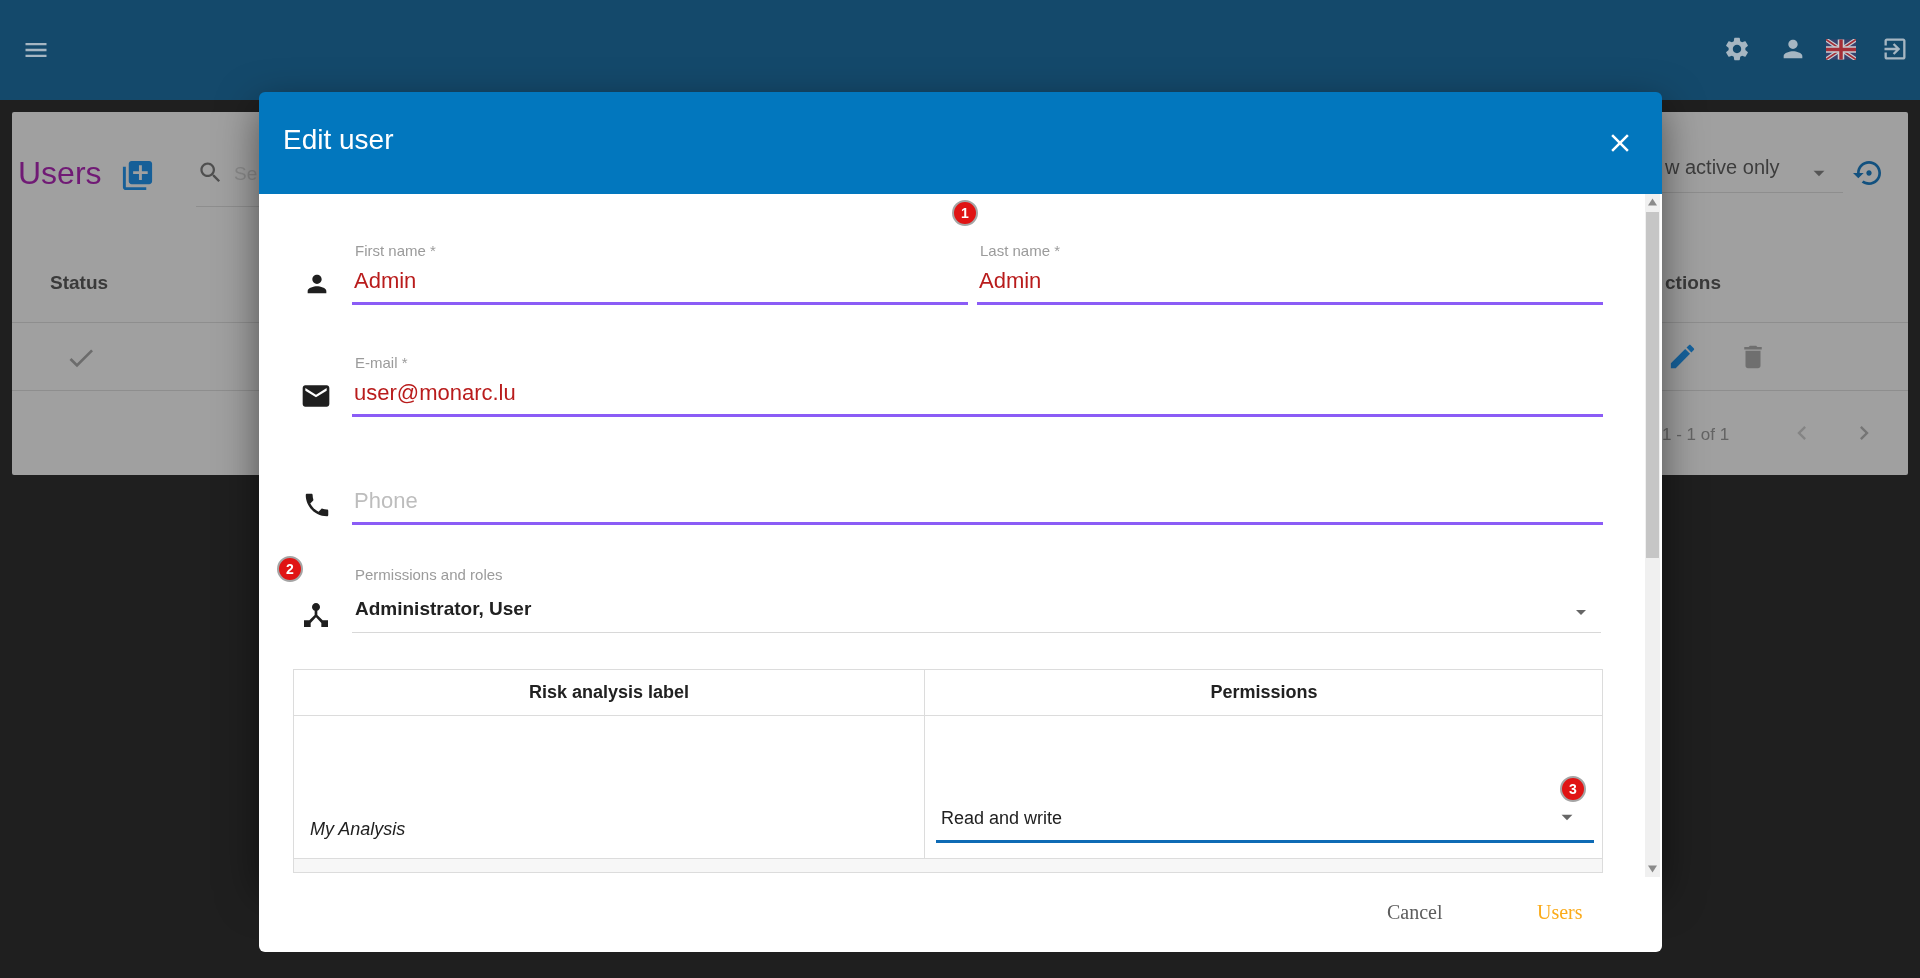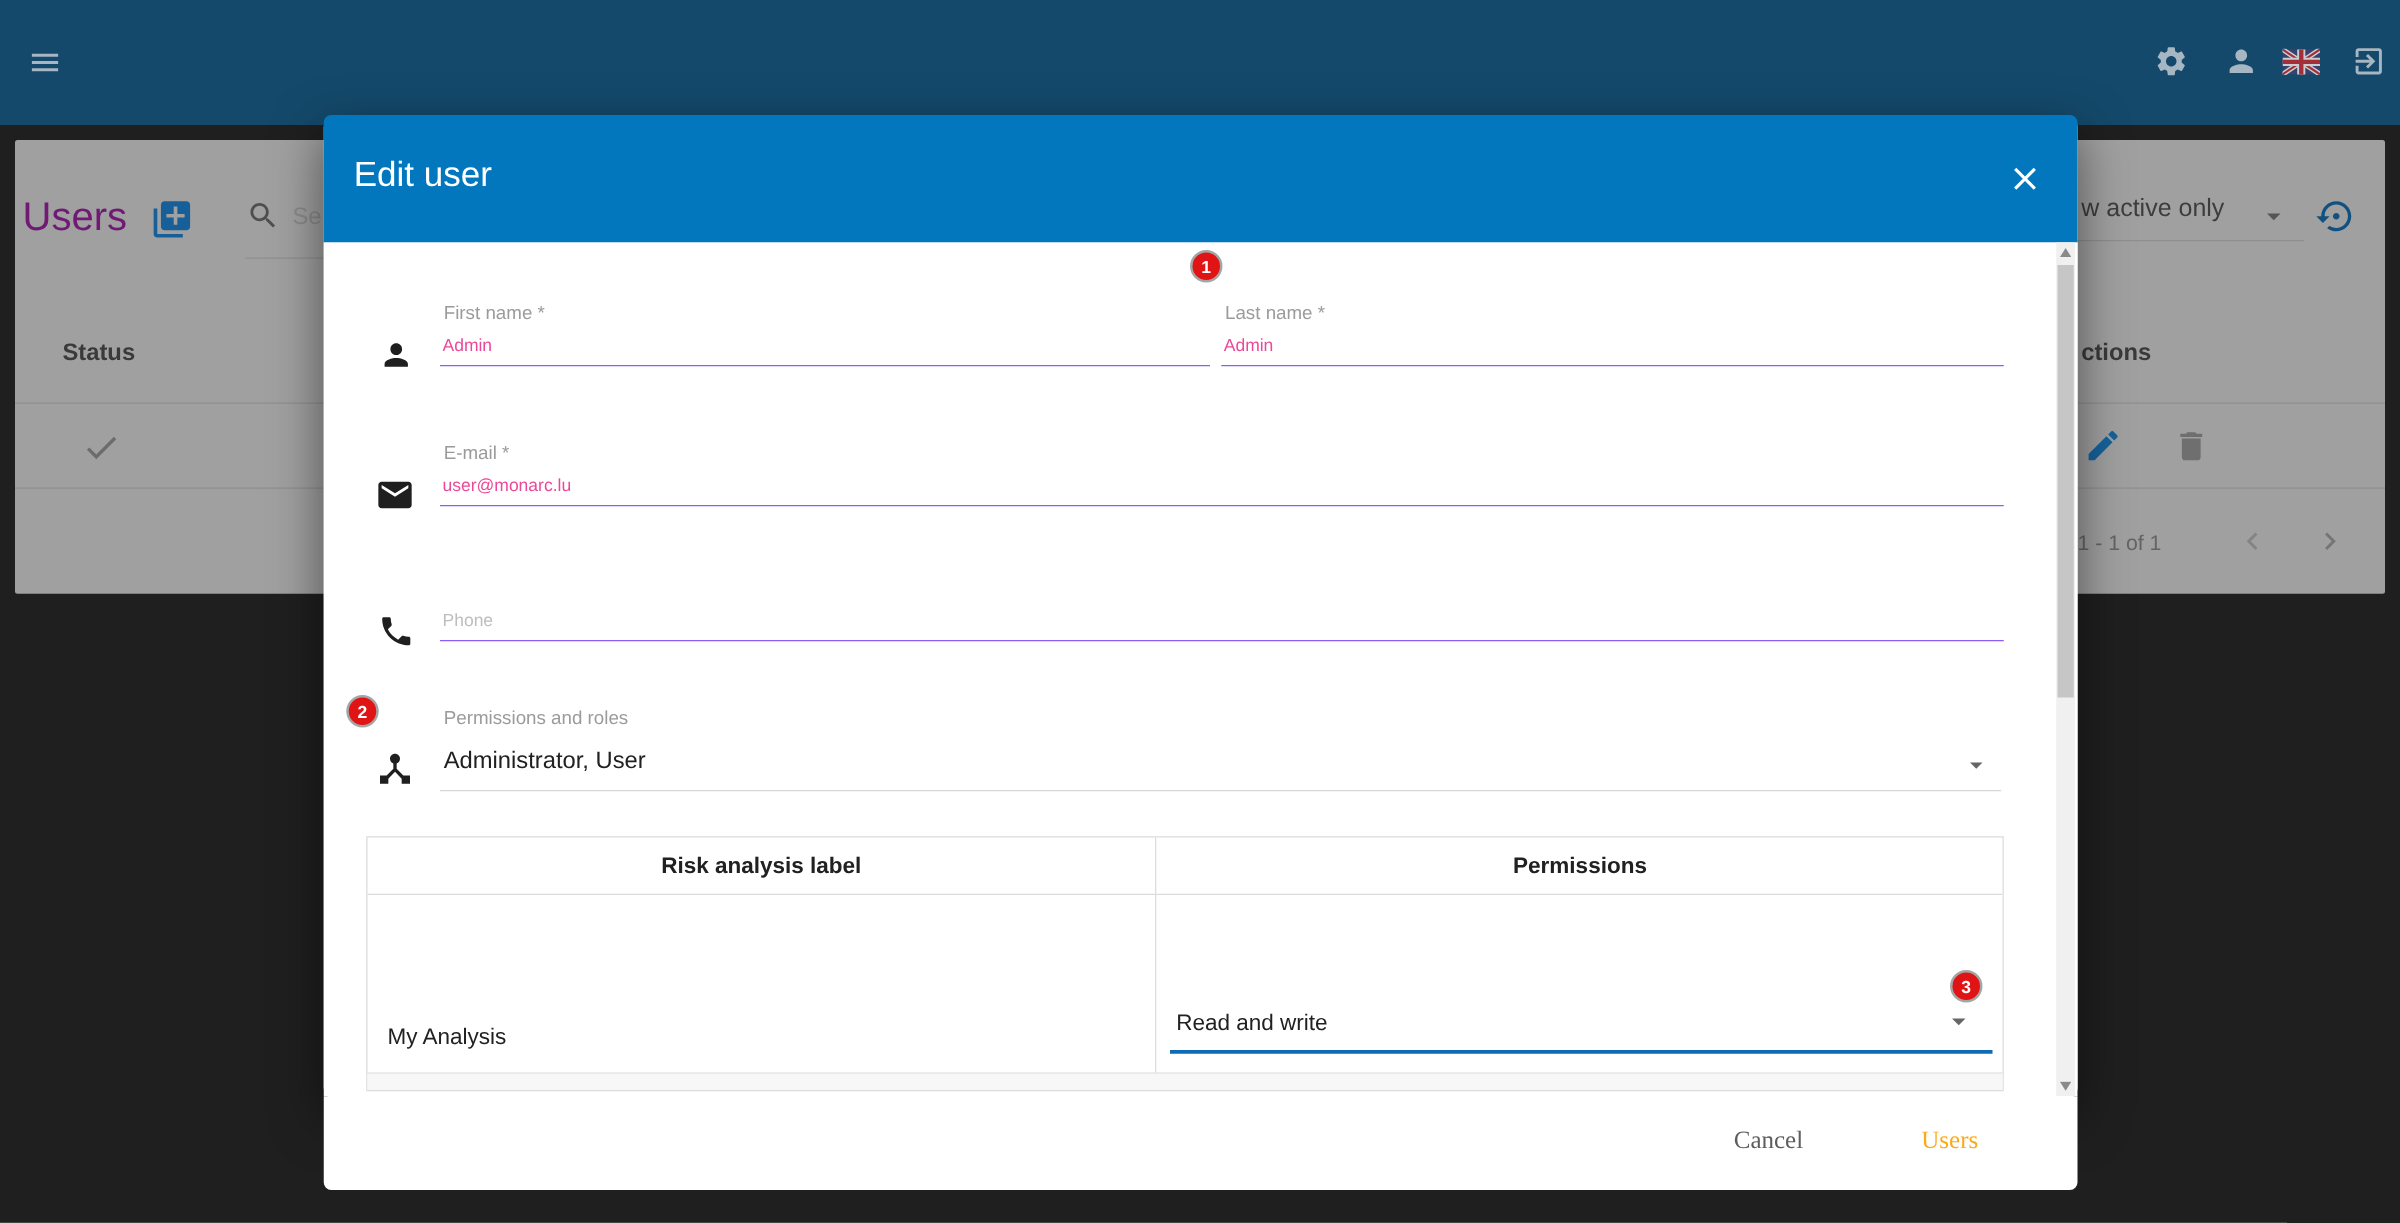--- a/index.html
+++ b/index.html
@@ -14,21 +14,21 @@
   .card .divider{left:0;width:1896px;height:1px;background:#8e8e8e;}
   .dim-title{font-size:32px;color:#701a75;}
   .dim-bold{font-size:19px;font-weight:bold;color:#3a3a3a;}
   .dim-text{color:#4a4a4a;}
   
   .modal{left:259px;top:92px;width:1403px;height:788px;background:#ffffff;border-radius:10px;box-shadow:0 14px 40px rgba(0,0,0,0.5);}
   .modal-header{left:0;top:0;width:1403px;height:102px;background:#0277be;border-radius:6px 6px 0 0;}
   .modal-title{left:24px;top:32px;font-size:28px;color:#ffffff;}
   .modal-content{left:0;top:102px;width:1403px;height:683px;background:#ffffff;overflow:hidden;}
   .field-label{font-size:15px;color:#9b9b9b;}
-  .field-input{border:none;outline:none;border-bottom:1px solid #8b5cf6;background:transparent;font-family:"Liberation Sans",sans-serif;font-size:14px;color:#ec4899;padding:0 0 8px 2px;}
+  .field-input{border:none;outline:none;border-bottom:3px solid #8b5cf6;background:transparent;font-family:"Liberation Sans",sans-serif;font-size:22px;color:#b91c1c;padding:0 0 8px 2px;}
   .field-input::placeholder{color:#bdbdbd;}
   .badge{width:22px;height:22px;border-radius:50%;background:#e01414;border:2px solid #a5a5a5;color:#fff;font-size:14px;font-weight:bold;text-align:center;line-height:22px;z-index:5;}
   .atable{border:1px solid #dcdcdc;}
   .atable .hcell{font-size:18px;font-weight:bold;color:#212121;text-align:center;line-height:45px;}
   .cell-text{font-size:18px;color:#212121;}
   .footer-btn{background:none;border:none;font-family:Liberation Serif, serif;font-size:20px;cursor:pointer;padding:8px 16px;border-radius:3px;}
   
   .sb-track{background:#f0f0f0;}
   .sb-thumb{background:#c6c6c6;}
 </style>
@@ -198,35 +198,35 @@
 
       <div class="abs badge" style="left:18px;top:362px;">2</div>
 
       <span class="abs" style="left:41px;top:405px;">
         <svg width="32" height="32" viewBox="0 0 24 24" fill="#1f1f1f">
             <path d="M17 16l-4-4V8.82C14.16 8.4 15 7.3 15 6c0-1.66-1.34-3-3-3S9 4.34 9 6c0 1.3.84 2.4 2 2.82V12l-4 4H3v5h5v-3.05l4-4.2 4 4.2V21h5v-5h-4z"></path>
           </svg>
       </span>
       <label class="abs field-label" style="left:96px;top:372px;">Permissions and roles</label>
       <div class="abs" style="left:93px;top:398px;width:1249px;height:40px;border-bottom:1px solid #d8d8d8;">
-        <span class="abs" style="left:3px;top:6px;font-size:19px;color:#212121;">Administrator, User</span>
+        <span class="abs" style="left:3px;top:6px;font-size:19px;color:#212121;font-weight:bold;">Administrator, User</span>
         <span class="abs" style="right:8px;top:8px;">
           <svg width="24" height="24" viewBox="0 0 24 24" fill="#666666">
               <path d="M7 10l5 5 5-5z"></path>
             </svg>
         </span>
       </div>
 
       <div class="abs atable" style="left:34px;top:475px;width:1308px;height:202px;">
         <div class="abs hcell" style="left:0;top:0;width:630px;height:45px;">Risk analysis label</div>
         <div class="abs hcell" style="left:630px;top:0;width:678px;height:45px;border-left:1px solid #dcdcdc;">Permissions</div>
         <div class="abs" style="left:0;top:45px;width:1308px;height:1px;background:#dcdcdc;"></div>
 
         <div class="abs" style="left:0;top:46px;width:1308px;height:142px;">
-          <span class="abs cell-text" style="left:16px;top:103px;">My Analysis</span>
+          <span class="abs cell-text" style="left:16px;top:103px;font-style:italic;">My Analysis</span>
           <div class="abs" style="left:630px;top:0;width:1px;height:142px;background:#dcdcdc;"></div>
           <div class="abs badge" style="left:1266px;top:60px;">3</div>
           <div class="abs" style="left:642px;top:85px;width:658px;height:45px;">
             <span class="abs cell-text" style="left:5px;top:7px;">Read and write</span>
             <span class="abs" style="right:14px;top:3px;">
               <svg width="26" height="26" viewBox="0 0 24 24" fill="#666666">
                   <path d="M7 10l5 5 5-5z"></path>
                 </svg>
             </span>
             <div class="abs" style="left:0;bottom:3px;width:658px;height:3px;background:#0e6bb5;"></div>

